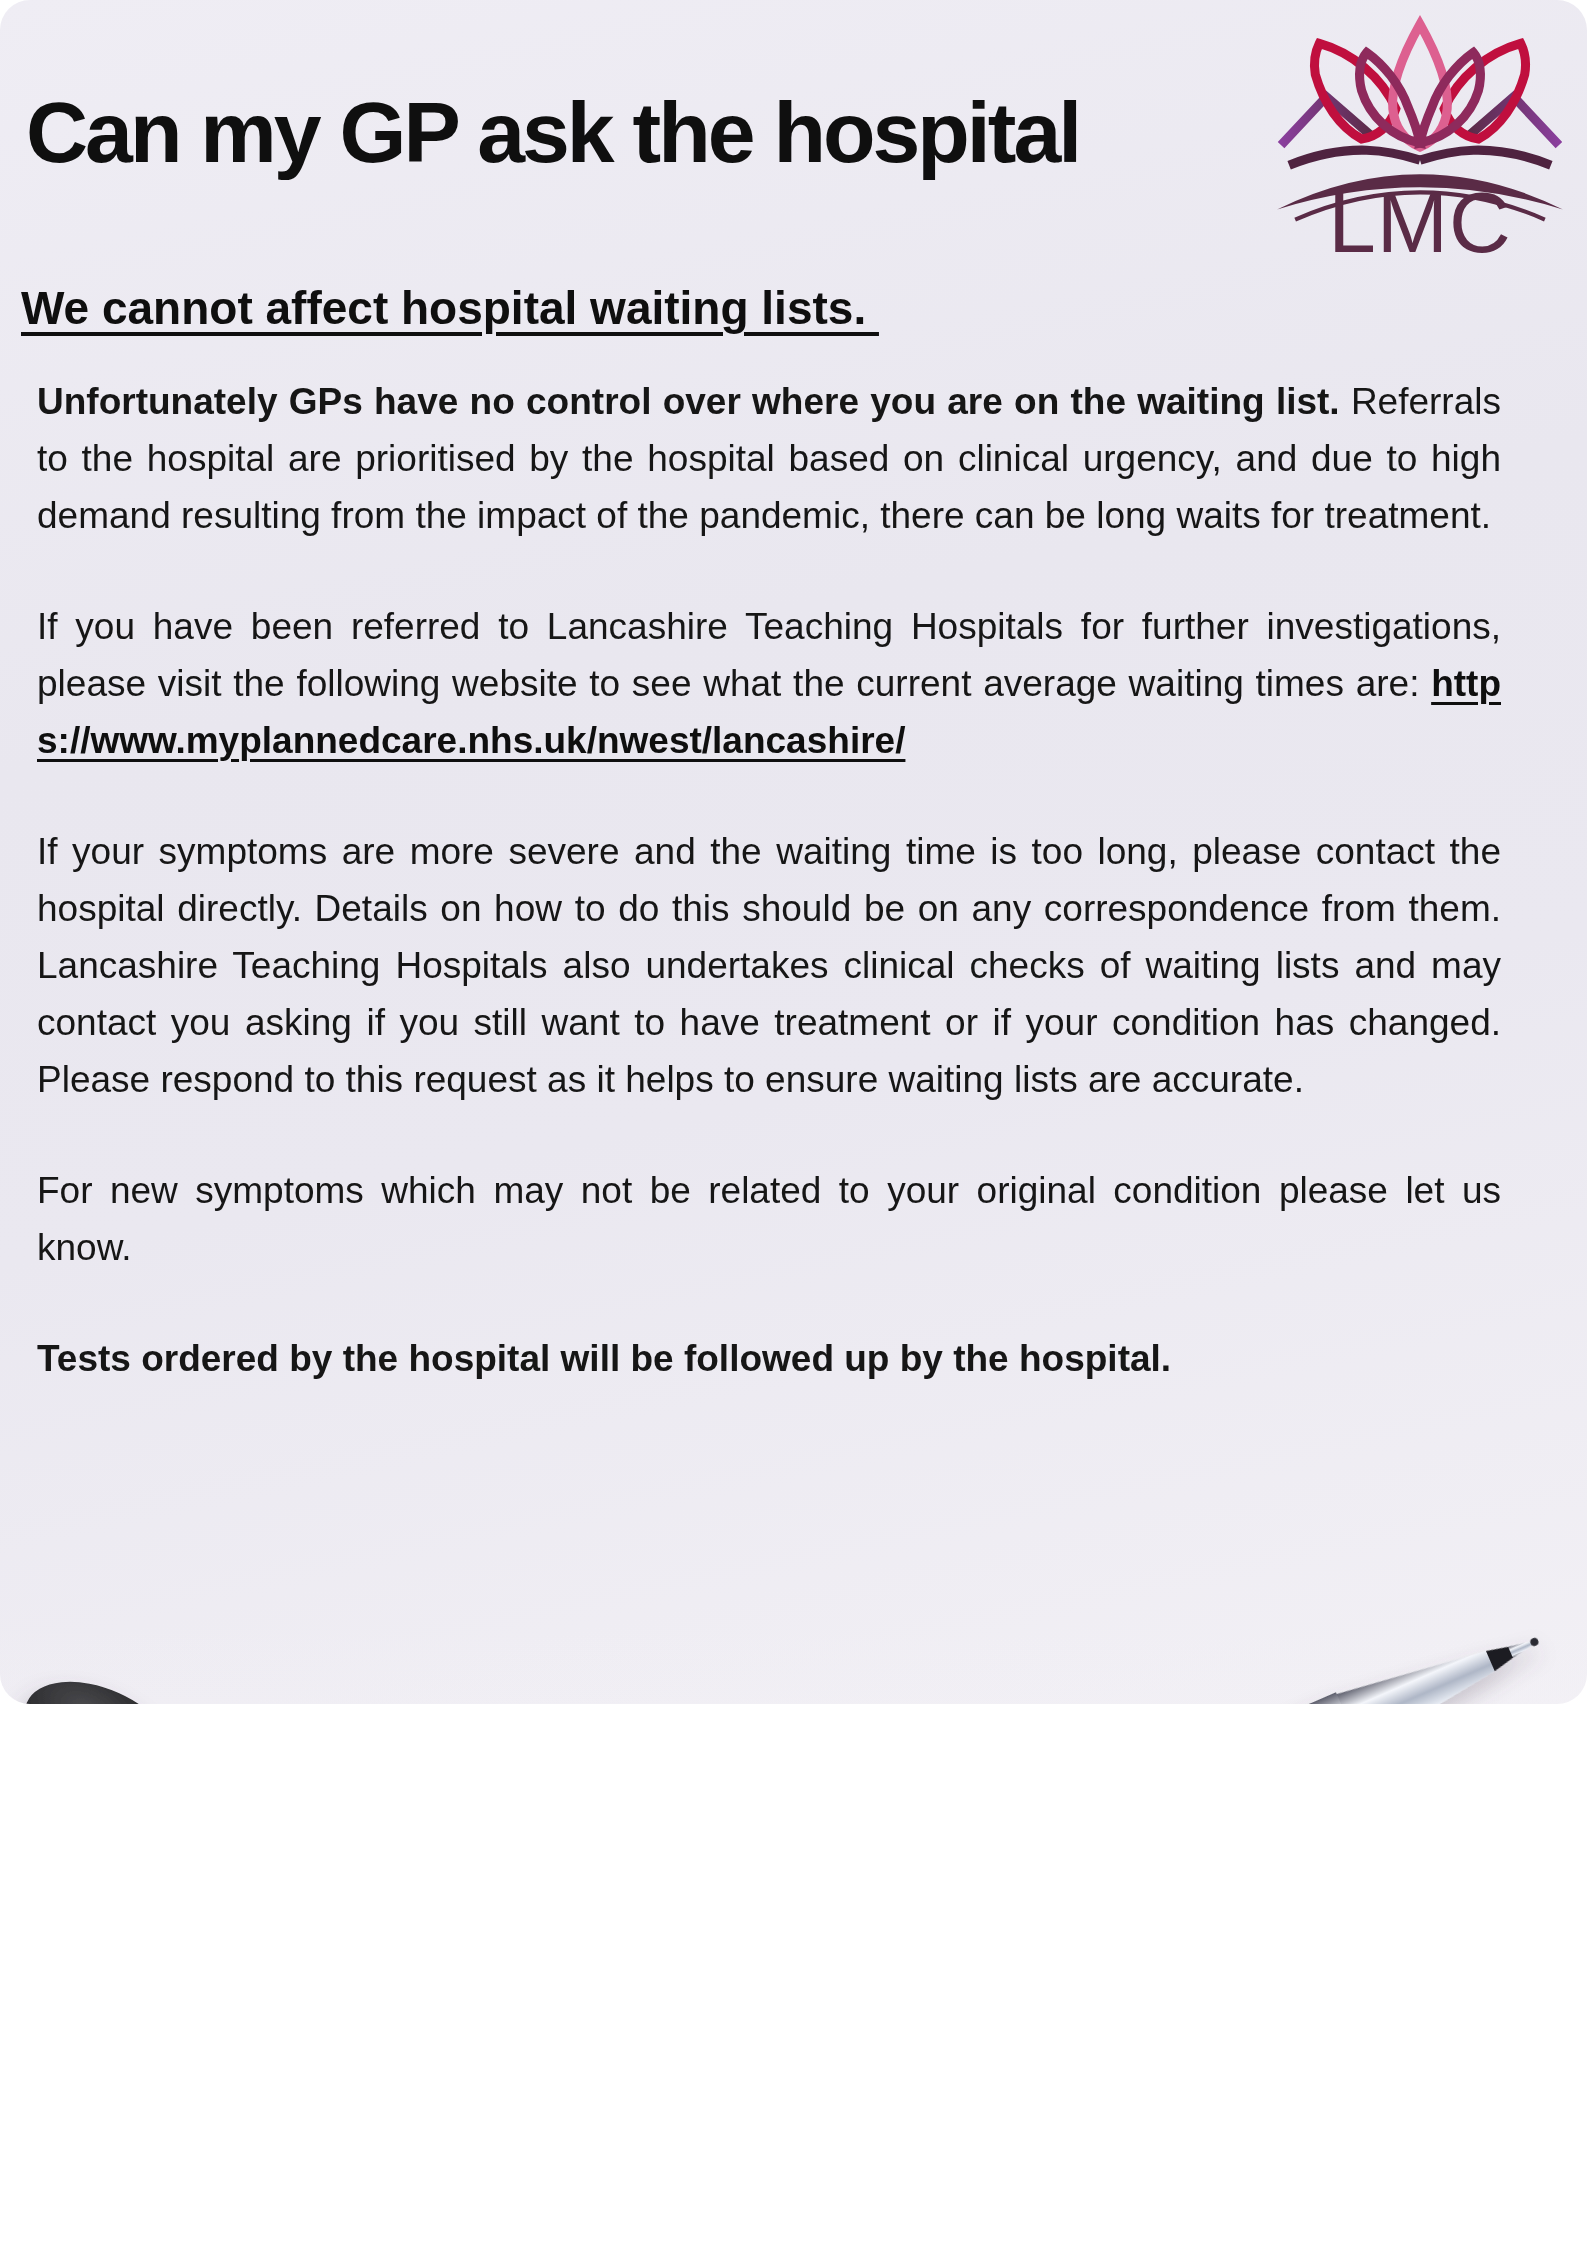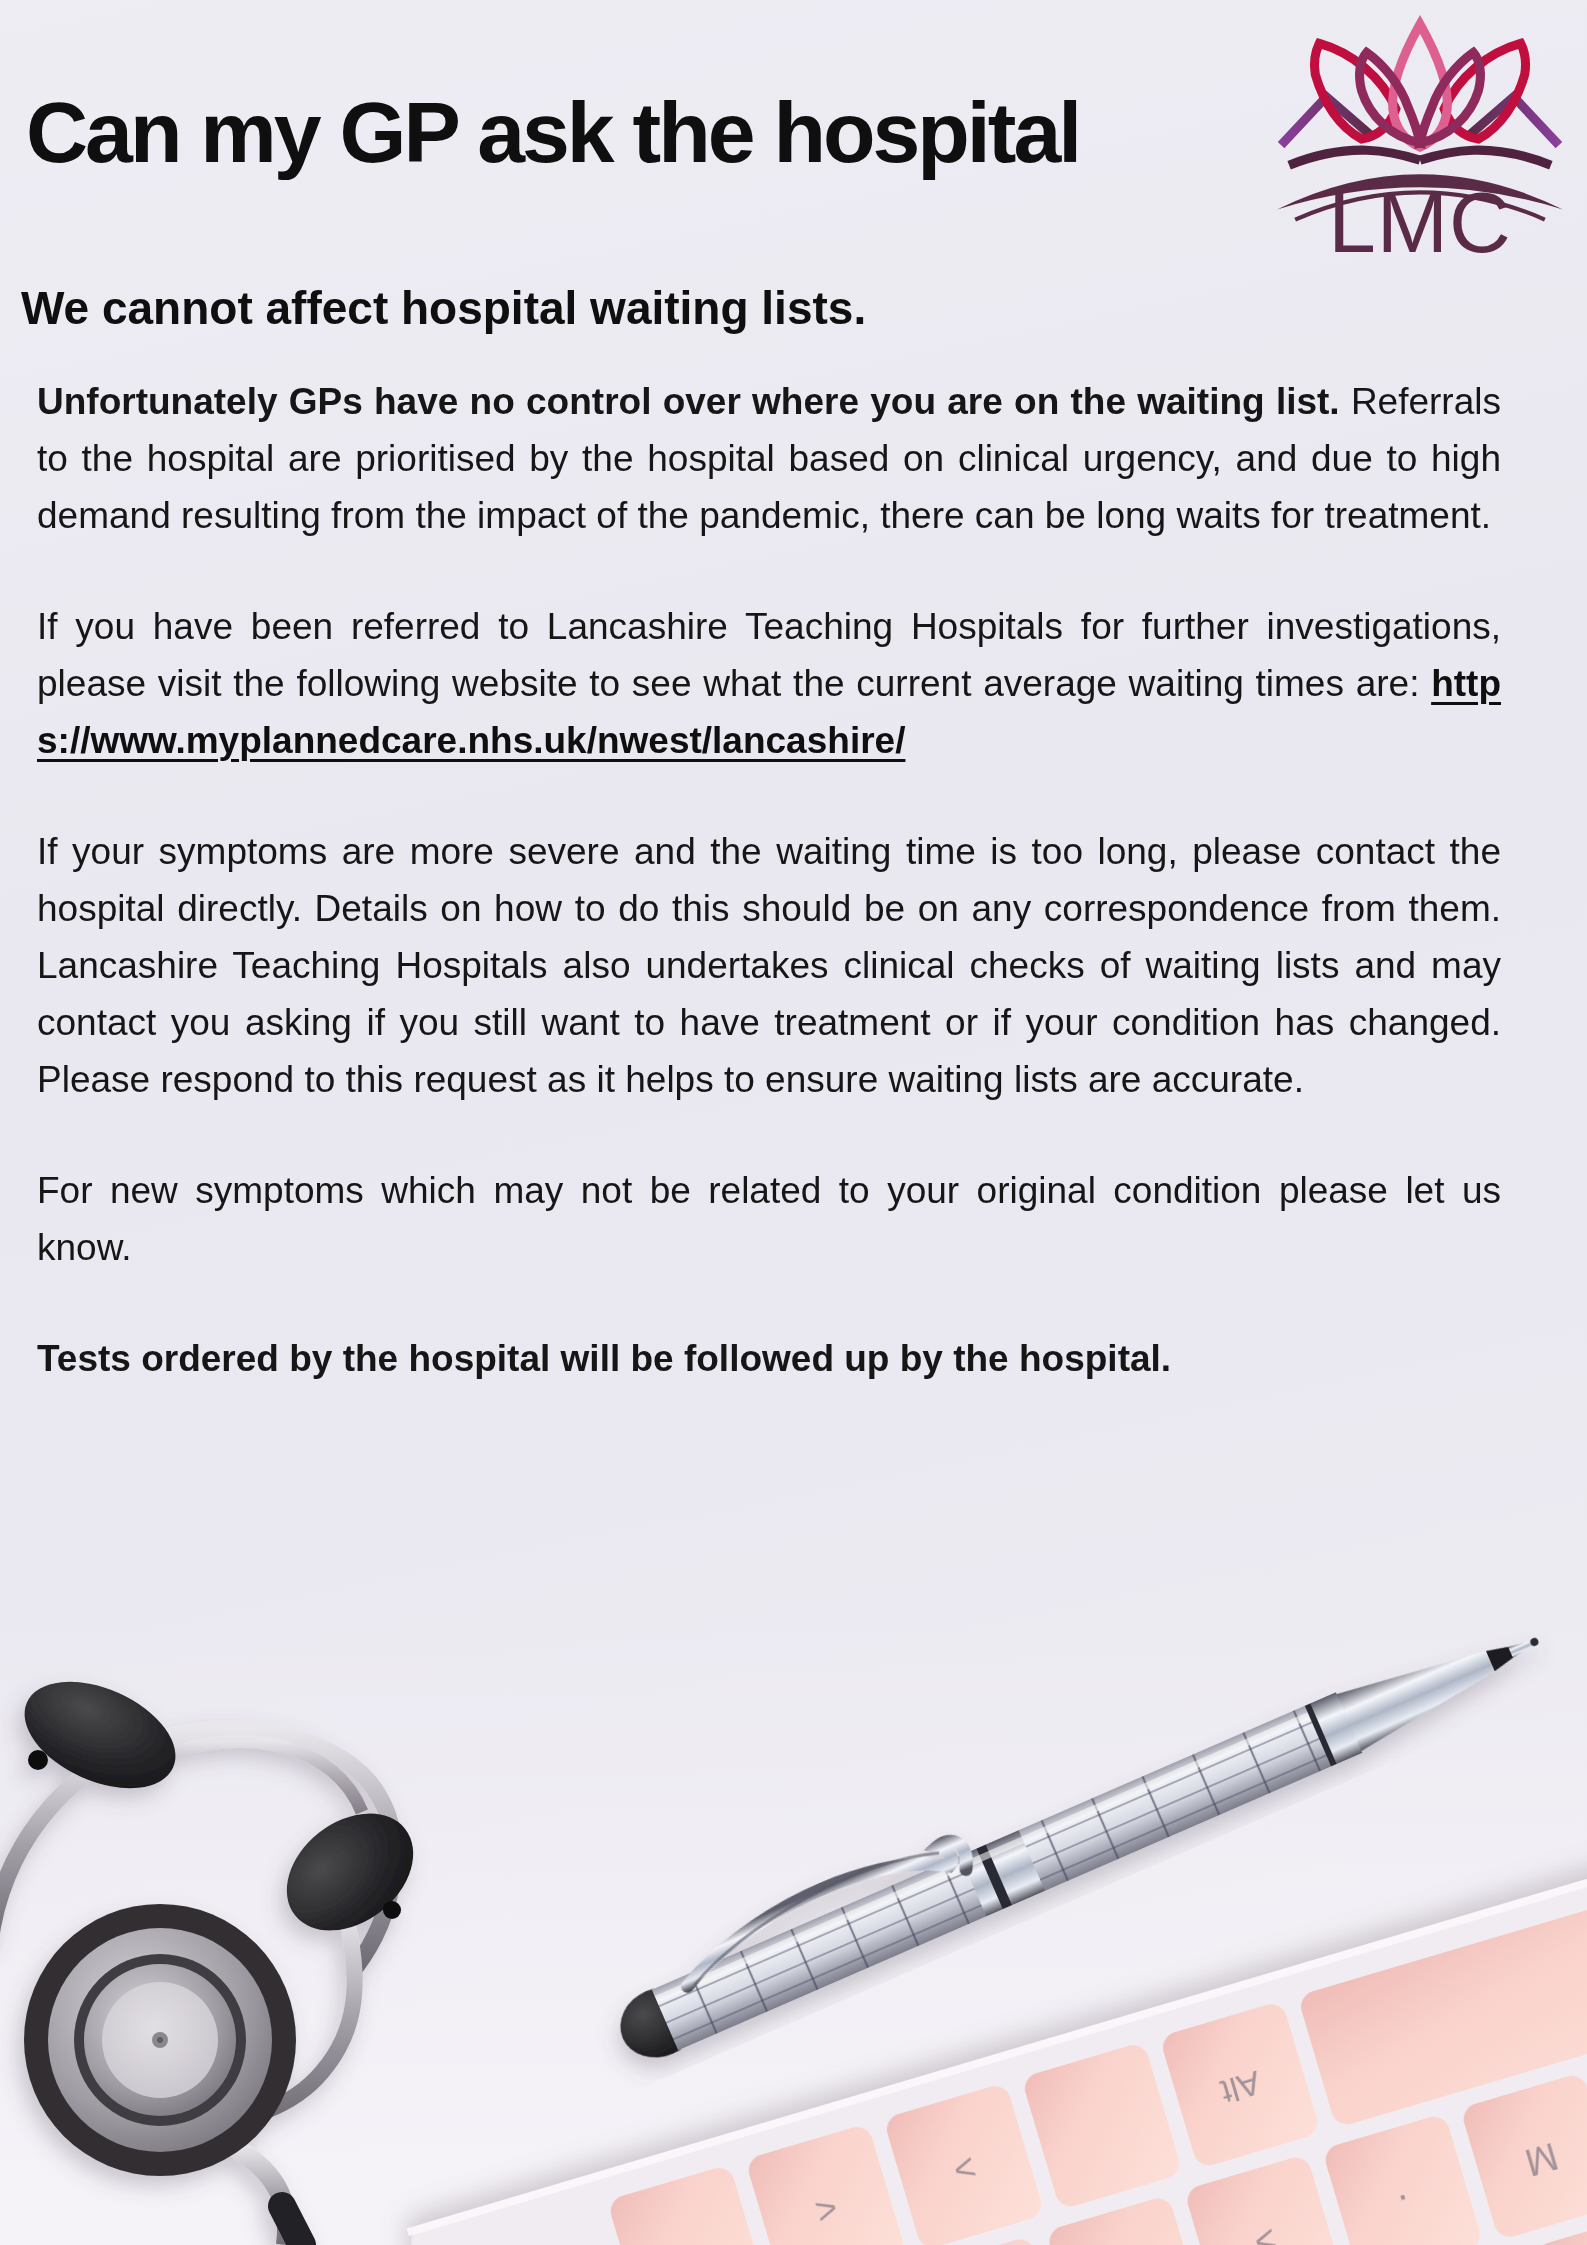--- a/index.html
+++ b/index.html
@@ -1,26 +1,26 @@
 <!DOCTYPE html>
 <html><head>
 <meta charset="utf-8">
 <style>
   html,body{margin:0;padding:0;}
   body{width:1587px;height:2245px;overflow:hidden;
        font-family:"Liberation Sans",sans-serif;color:#1b1b1b;}
-  .page{position:relative;width:1587px;height:2245px;overflow:hidden;
-        background:linear-gradient(168deg,#efedf4 0%,#e9e7ef 38%,#eae8f0 62%,#f2f0f5 100%);}
+  .page{position:relative;width:1587px;height:1704px;overflow:hidden;
+        background:linear-gradient(168deg,#efedf4 0%,#e9e7ef 38%,#eae8f0 62%,#f2f0f5 100%);border-radius:30px;}
   .page-title{position:absolute;left:26px;top:16px;width:1200px;
         font-size:86px;font-weight:800;letter-spacing:-3px;line-height:1.36;color:#0f0f0f;}
   .page-title span{display:block;white-space:nowrap;}
   .logo{position:absolute;right:16px;top:12px;width:302px;height:252px;}
   .content{position:absolute;left:21px;top:280px;width:1480px;z-index:2;}
   .subheading{margin:0 0 36px 0;font-size:46px;font-weight:700;line-height:57px;color:#0f0f0f;
-        text-decoration-thickness:4px;text-underline-offset:8px;}
+        text-decoration:underline;text-decoration-thickness:4px;text-underline-offset:8px;}
   .content p{margin:0 0 54px 16px;font-size:37px;line-height:57px;text-align:justify;color:#161616;}
   .content p .lead{font-weight:700;}
   .content a{color:#0f0f0f;font-weight:700;text-decoration:underline;
         text-decoration-thickness:3px;text-underline-offset:6px;word-break:break-all;}
   .photo{position:absolute;left:0;top:1560px;width:1587px;height:685px;z-index:1;}
 </style>
 </head>
 <body>
 
 <div class="page">

